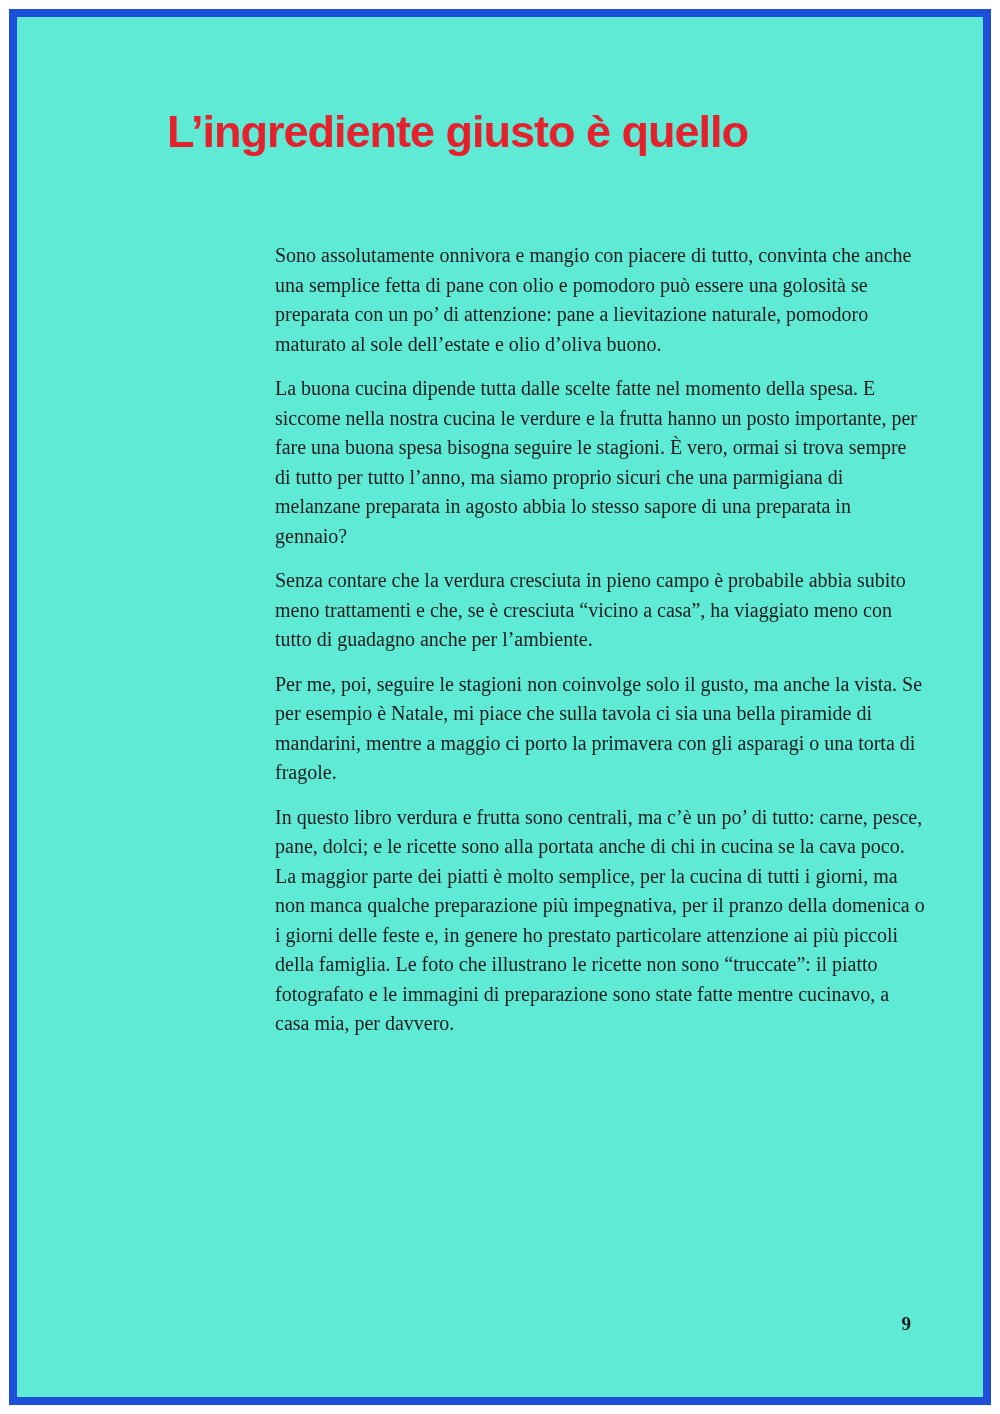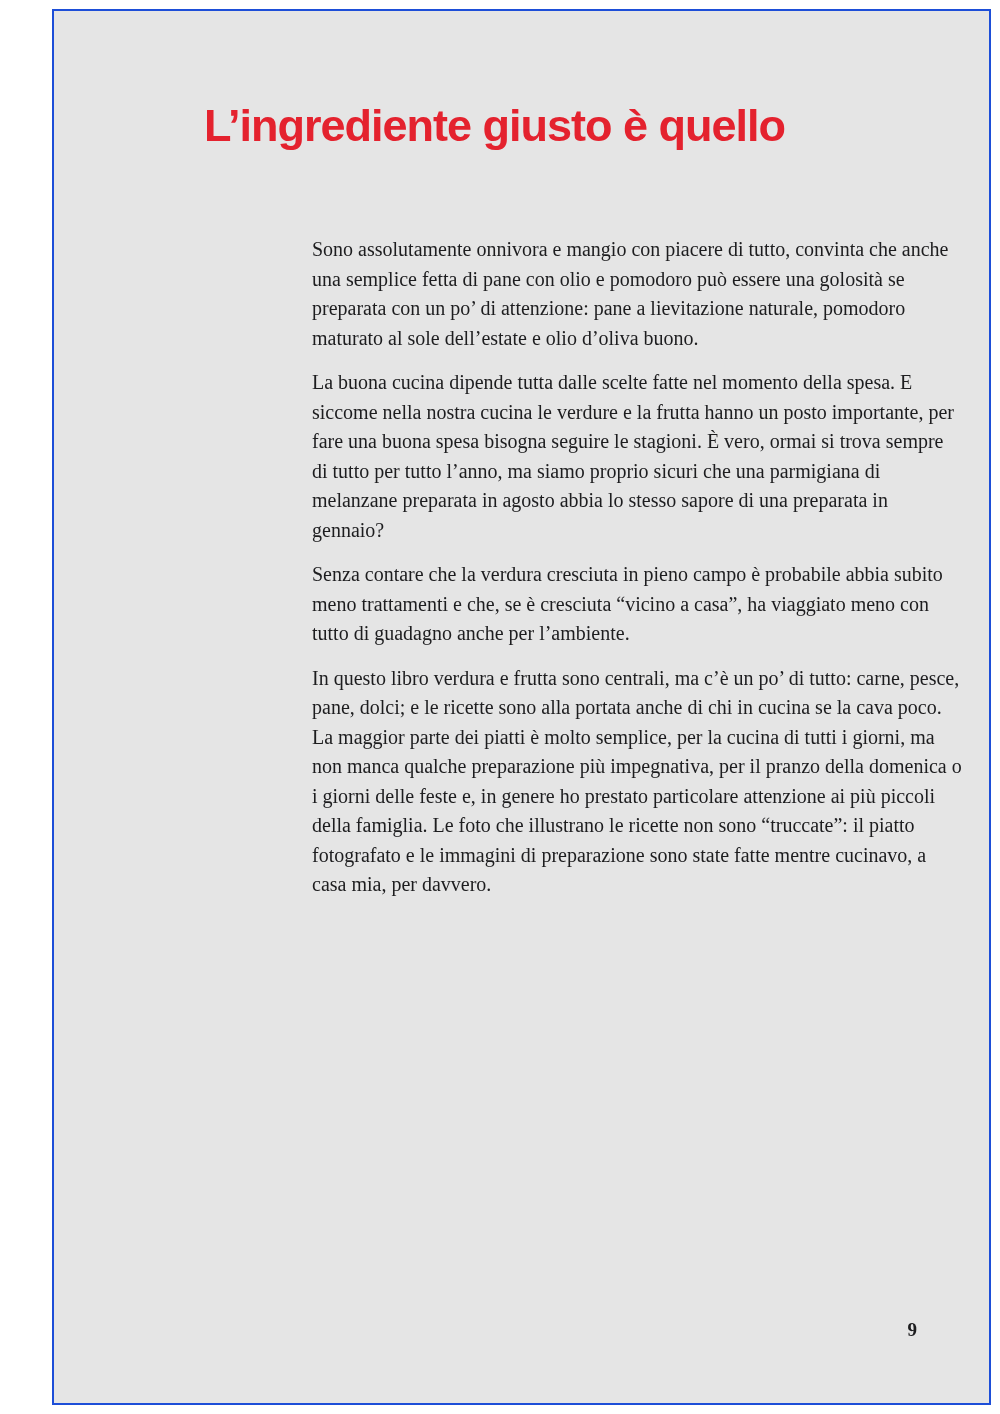--- a/index.html
+++ b/index.html
@@ -5,24 +5,23 @@
   * { margin: 0; padding: 0; box-sizing: border-box; }
   html, body {
     width: 1000px;
     height: 1414px;
     background: #ffffff;
     font-family: "Liberation Serif", serif;
   }
   .page {
     position: absolute;
     inset: 9px;
-    border: 2px solid #1d4ed8;
-    background: #e5e5e5;
+    border: 8px solid #1d4ed8;
+    background: #5eead4;
     overflow: hidden;
-    margin-left: 43px;
   }
   .title-block {
     margin-top: 78px;
     margin-left: 150px;
     color: #e4222e;
     font-family: "Liberation Sans", sans-serif;
     font-weight: 700;
     font-size: 45px;
     letter-spacing: -1px;
     line-height: 74px;
@@ -58,18 +57,19 @@
 <div class="page">
 
   <div class="title-block">
     <div class="title-line-1">L’ingrediente giusto è quello</div>
   </div>
 
   <div class="body-block">
     <p>Sono assolutamente onnivora e mangio con piacere di tutto, convinta che anche una semplice fetta di pane con olio e pomodoro può essere una golosità se preparata con un po’ di attenzione: pane a lievitazione naturale, pomodoro maturato al sole dell’estate e olio d’oliva buono.</p>
     <p>La buona cucina dipende tutta dalle scelte fatte nel momento della spesa. E siccome nella nostra cucina le verdure e la frutta hanno un posto importante, per fare una buona spesa bisogna seguire le stagioni. È vero, ormai si trova sempre di tutto per tutto l’anno, ma siamo proprio sicuri che una parmigiana di melanzane preparata in agosto abbia lo stesso sapore di una preparata in gennaio?</p>
     <p>Senza contare che la verdura cresciuta in pieno campo è probabile abbia subito meno trattamenti e che, se è cresciuta “vicino a casa”, ha viaggiato meno con tutto di guadagno anche per l’ambiente.</p>
+    <p>Per me, poi, seguire le stagioni non coinvolge solo il gusto, ma anche la vista. Se per esempio è Natale, mi piace che sulla tavola ci sia una bella piramide di mandarini, mentre a maggio ci porto la primavera con gli asparagi o una torta di fragole.</p>
     <p>In questo libro verdura e frutta sono centrali, ma c’è un po’ di tutto: carne, pesce, pane, dolci; e le ricette sono alla portata anche di chi in cucina se la cava poco. La maggior parte dei piatti è molto semplice, per la cucina di tutti i giorni, ma non manca qualche preparazione più impegnativa, per il pranzo della domenica o i giorni delle feste e, in genere ho prestato particolare attenzione ai più piccoli della famiglia. Le foto che illustrano le ricette non sono “truccate”: il piatto fotografato e le immagini di preparazione sono state fatte mentre cucinavo, a casa mia, per davvero.</p>
   </div>
 
   <div class="page-number">9</div>
 
 </div>
 
 </body></html>

